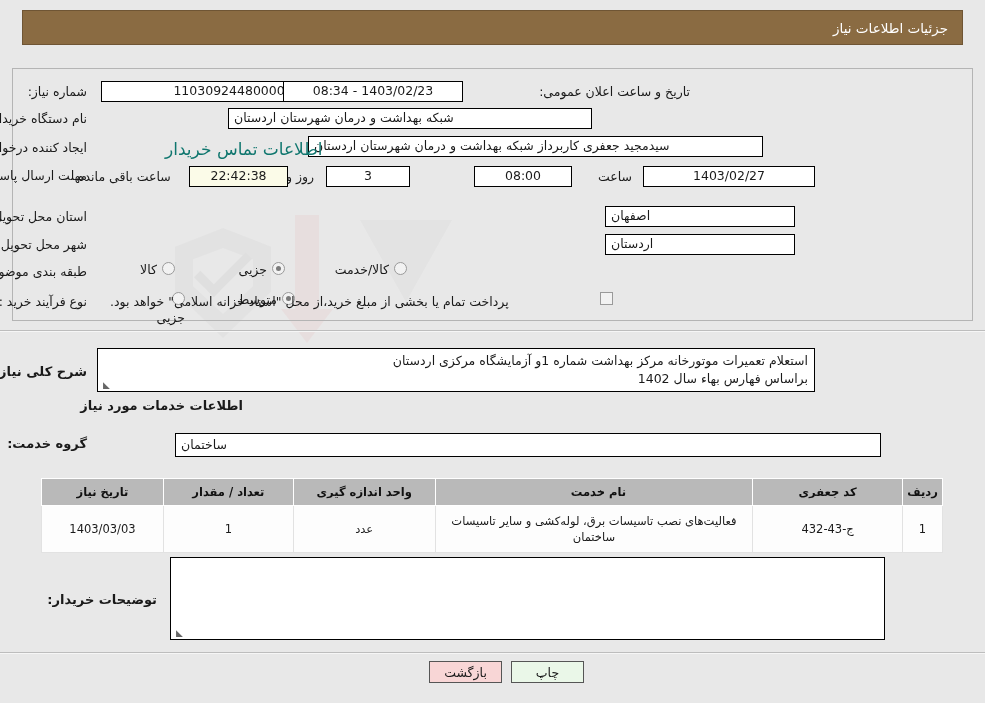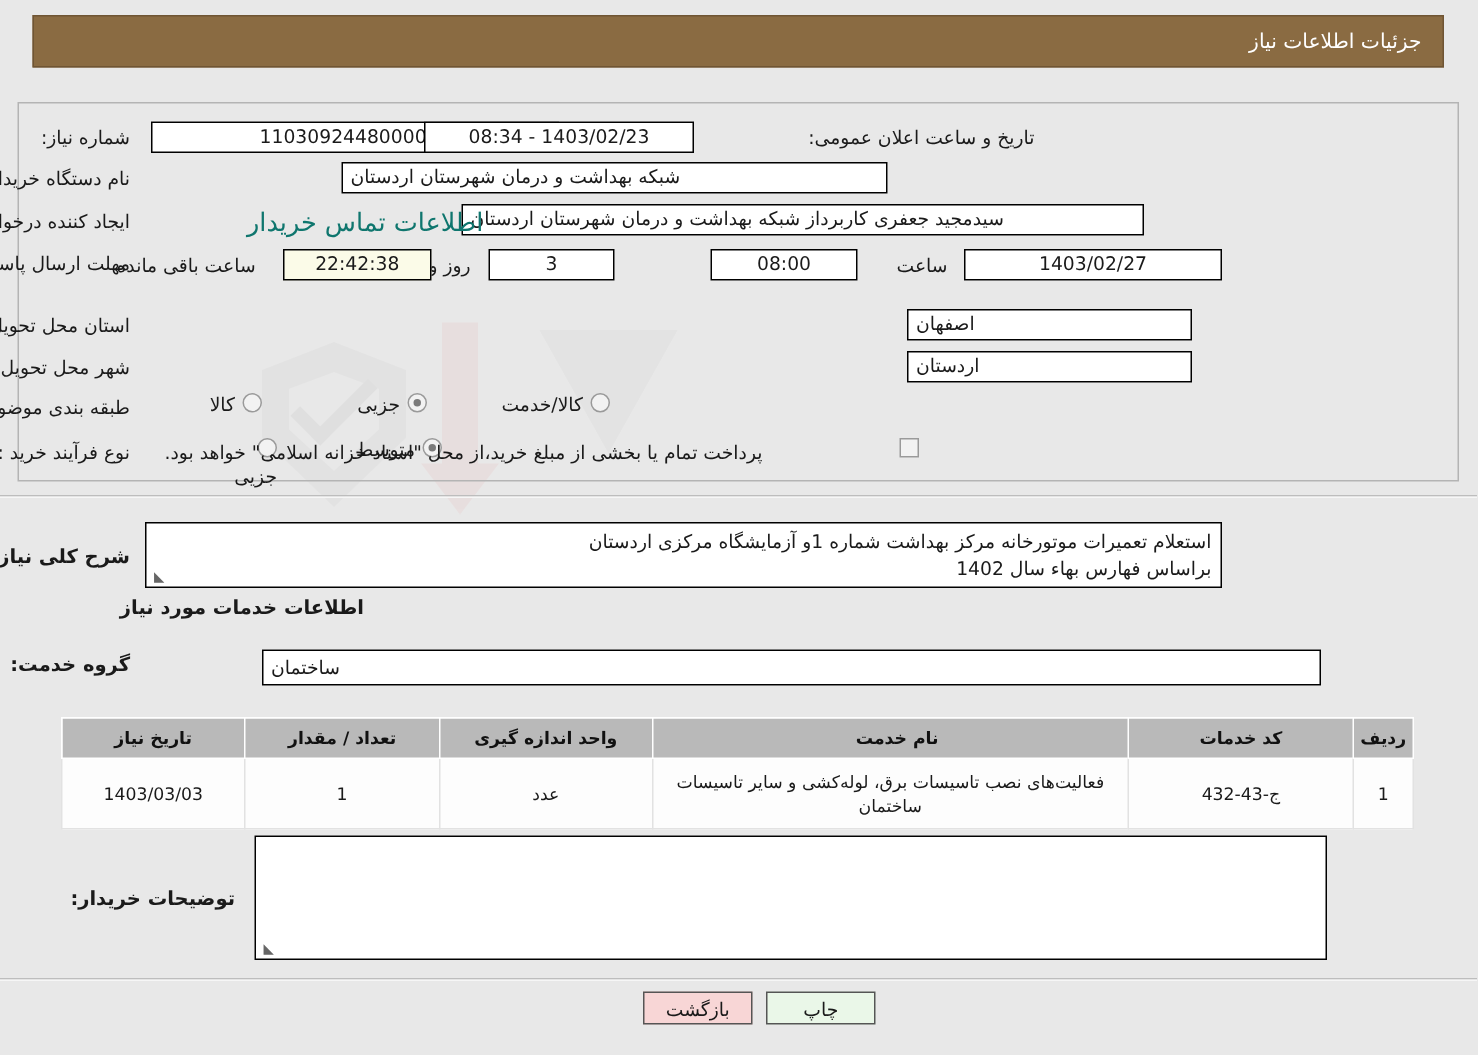--- a/index.html
+++ b/index.html
@@ -242,21 +242,21 @@
 
     <div class="sect-title" style="right:742px; top:398px;">اطلاعات خدمات مورد نیاز</div>
 
     <div class="sect-title" style="right:898px; top:436px;">گروه خدمت:</div>
     <div class="fld right" style="top:433px; width:706px; left:175px; height:24px;">ساختمان</div>
 
     <table class="tbl">
       <thead>
         <tr>
           <th style="width:40px;">ردیف</th>
-          <th style="width:150px;">کد خدمات</th>
+          <th style="width:150px;">کد جعفری</th>
           <th style="width:318px;padding-left:13px;">نام خدمت</th>
           <th style="width:142px;">واحد اندازه گیری</th>
           <th style="width:130px;">تعداد / مقدار</th>
           <th style="width:122px;">تاریخ نیاز</th>
         </tr>
       </thead>
       <tbody>
         <tr>
           <td>1</td>
           <td>ج-43-432</td>

